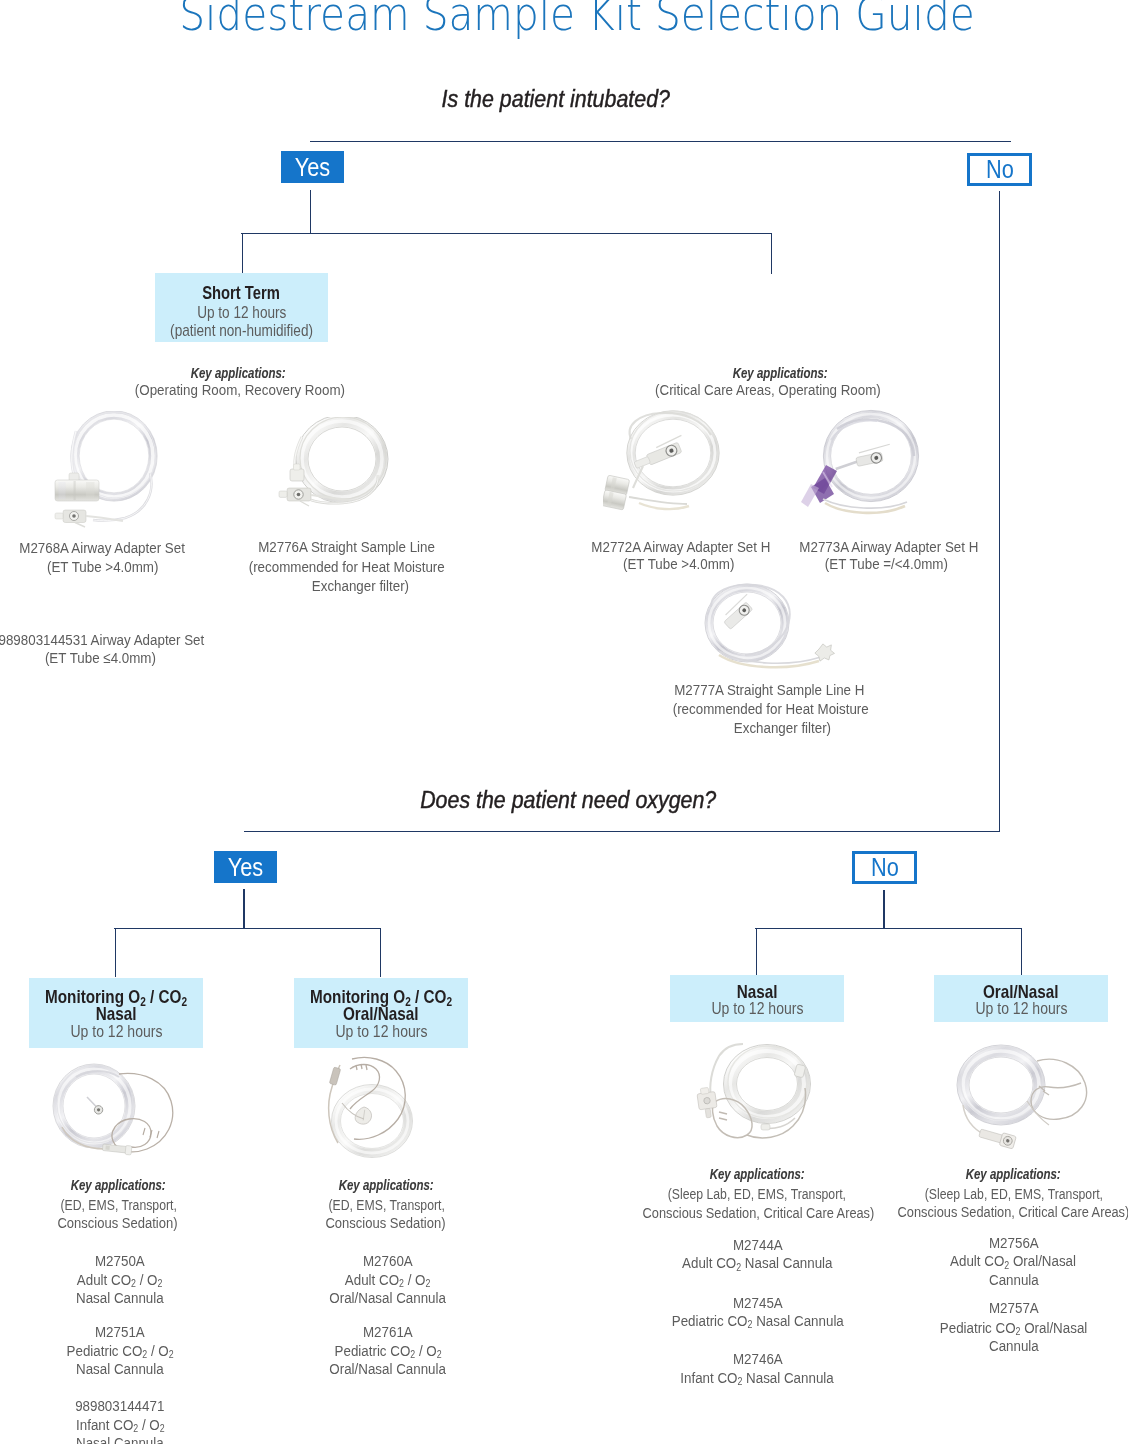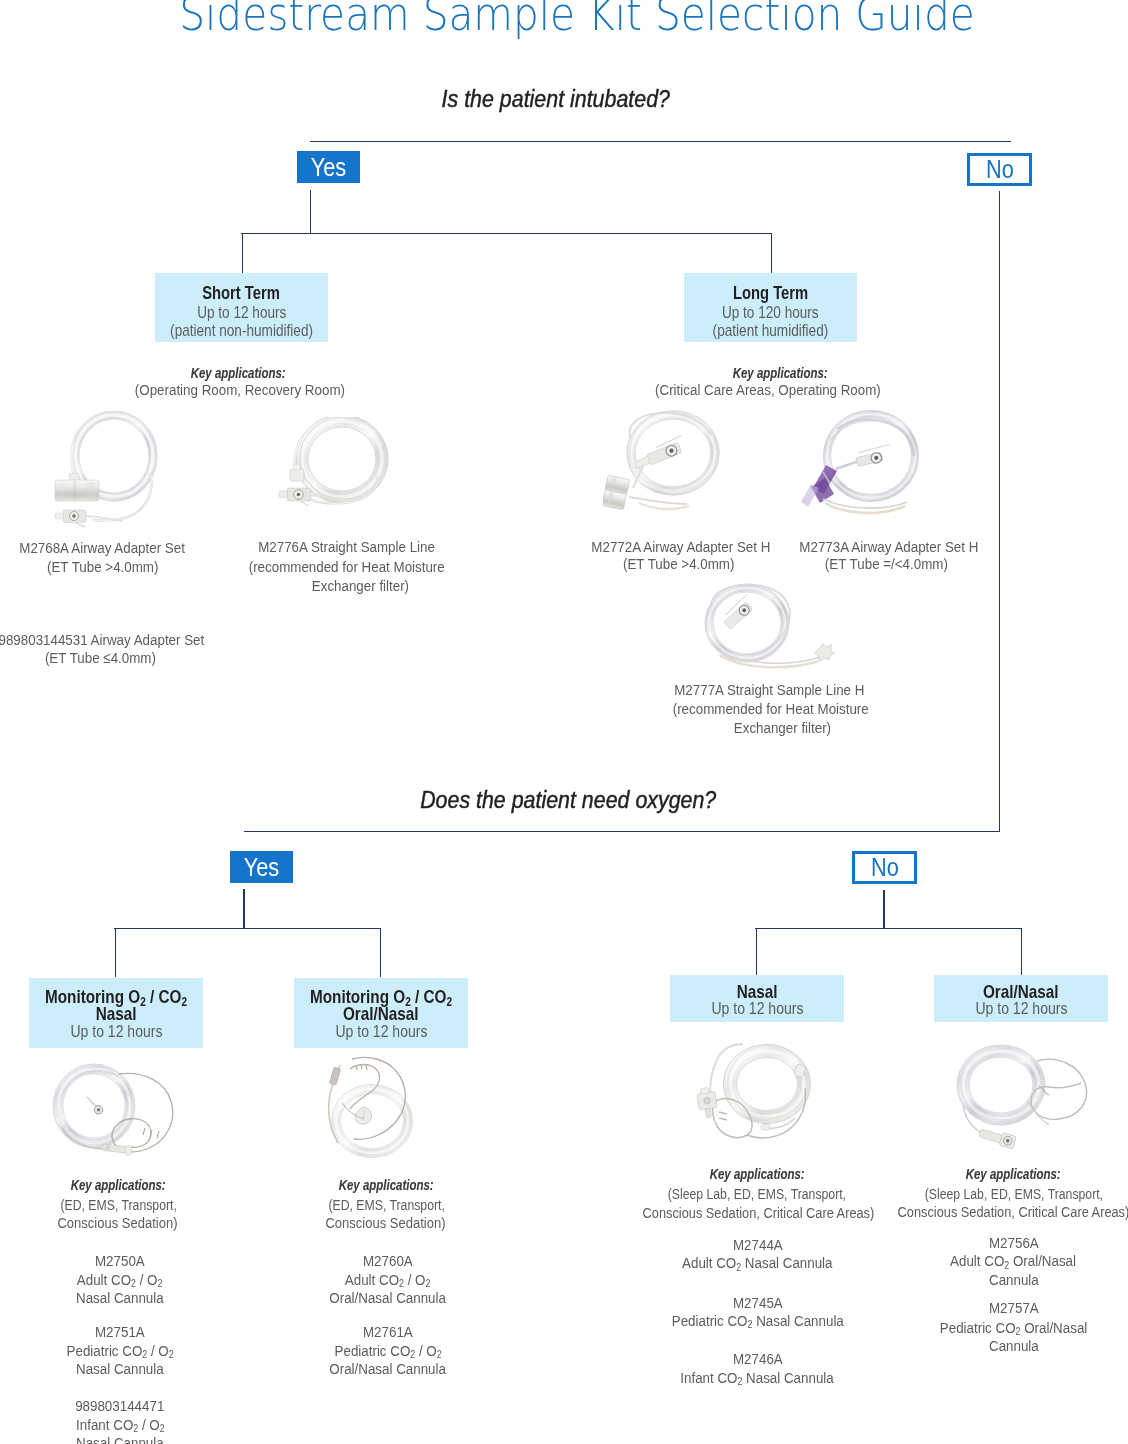--- a/index.html
+++ b/index.html
@@ -17,21 +17,21 @@
   .question{position:absolute;left:-8px;width:1128px;text-align:center;}
   .question > span{display:inline-block;font-style:italic;font-size:23px;color:#231f20;
             font-weight:400;white-space:nowrap;-webkit-text-stroke:0.45px #231f20;
             transform:scaleX(0.93);transform-origin:center;}
 
   
   .pill{position:absolute;box-sizing:border-box;display:flex;align-items:center;
         justify-content:center;z-index:5;}
   .pill > span{font-size:25px;line-height:1;font-weight:400;display:inline-block;
         transform:scaleX(0.87);transform-origin:center;}
-  .pill.yes{background:#1575ca;color:#ffffff;margin-left:16px;}
+  .pill.yes{background:#1575ca;color:#ffffff;}
   .pill.no{background:#ffffff;color:#1575ca;border:3px solid #1575ca;}
 
   
   .hline{position:absolute;background:#1f3864;height:1.4px;}
   .vline{position:absolute;background:#1f3864;width:1.4px;}
 
   
   .panel{position:absolute;box-sizing:border-box;background:#cceefb;text-align:center;}
   .panel .row{display:block;white-space:nowrap;position:absolute;left:0;width:100%;
               height:0;line-height:0;vertical-align:baseline;}
@@ -120,25 +120,20 @@
     <span class="row pt" style="top:20.4px"><i>Short Term</i></span>
     <span class="row ps" style="top:38.9px"><i>Up to 12 hours</i></span>
     <span class="row ps" style="top:57.4px"><i>(patient non-humidified)</i></span>
   </div>
 
   <div class="cap" style="left:118px;top:361px;width:241px;">
     <span class="row ki" style="top:11.6px"><i>Key applications:</i></span>
     <span class="row" style="top:29.1px"><i>(Operating Room, Recovery Room)</i></span>
   </div>
 
-  <div class="panel term" style="left:684px;top:273px;width:173px;height:69px;">
-    <span class="row pt" style="top:20.4px"><i>Long Term</i></span>
-    <span class="row ps" style="top:38.9px"><i>Up to 120 hours</i></span>
-    <span class="row ps" style="top:57.4px"><i>(patient humidified)</i></span>
-  </div>
 
   <div class="cap" style="left:637px;top:361px;width:241px;">
     <span class="row ki" style="top:11.6px;left:23px"><i>Key applications:</i></span>
     <span class="row" style="top:29.1px"><i>(Critical Care Areas, Operating Room)</i></span>
   </div>
 
   <div class="question" style="top:787px;left:4px"><span>Does the patient need oxygen?</span></div>
 
   <div class="hline" style="left:244px;top:831px;width:755px;"></div>
 

